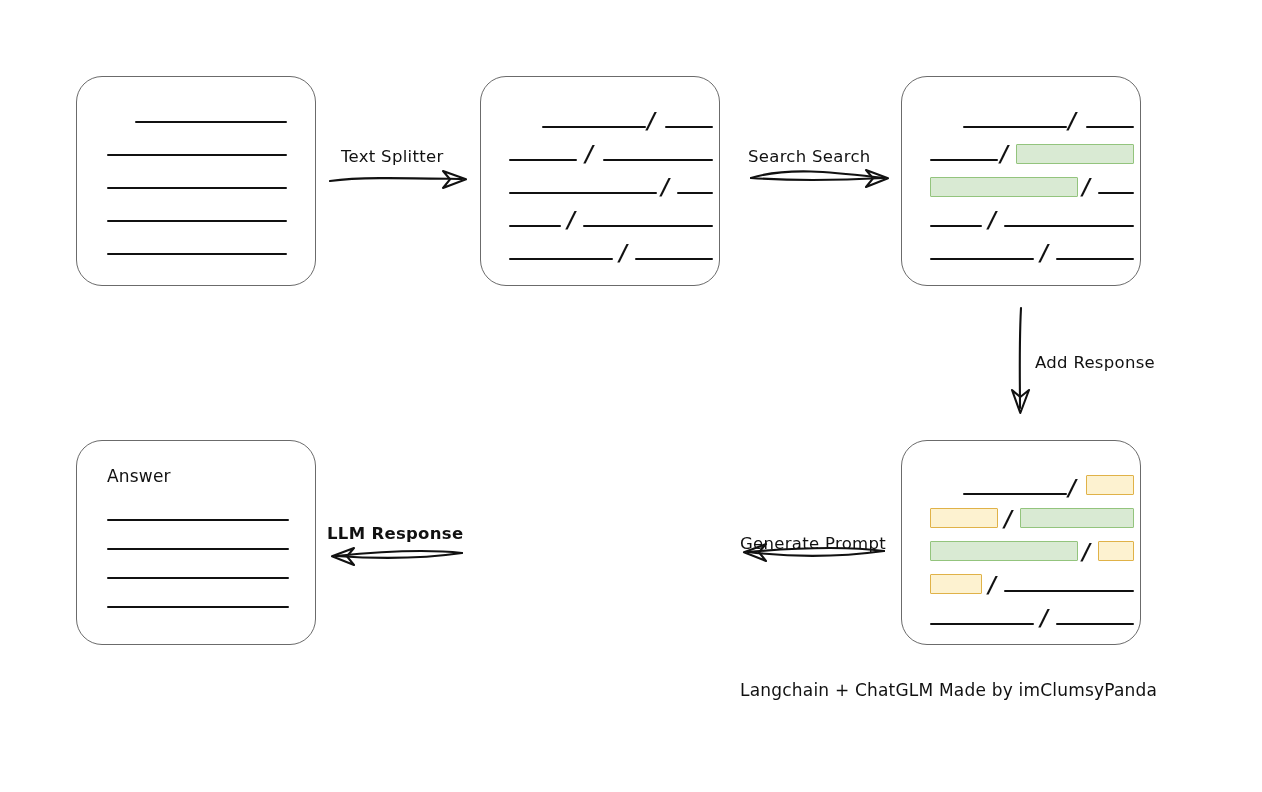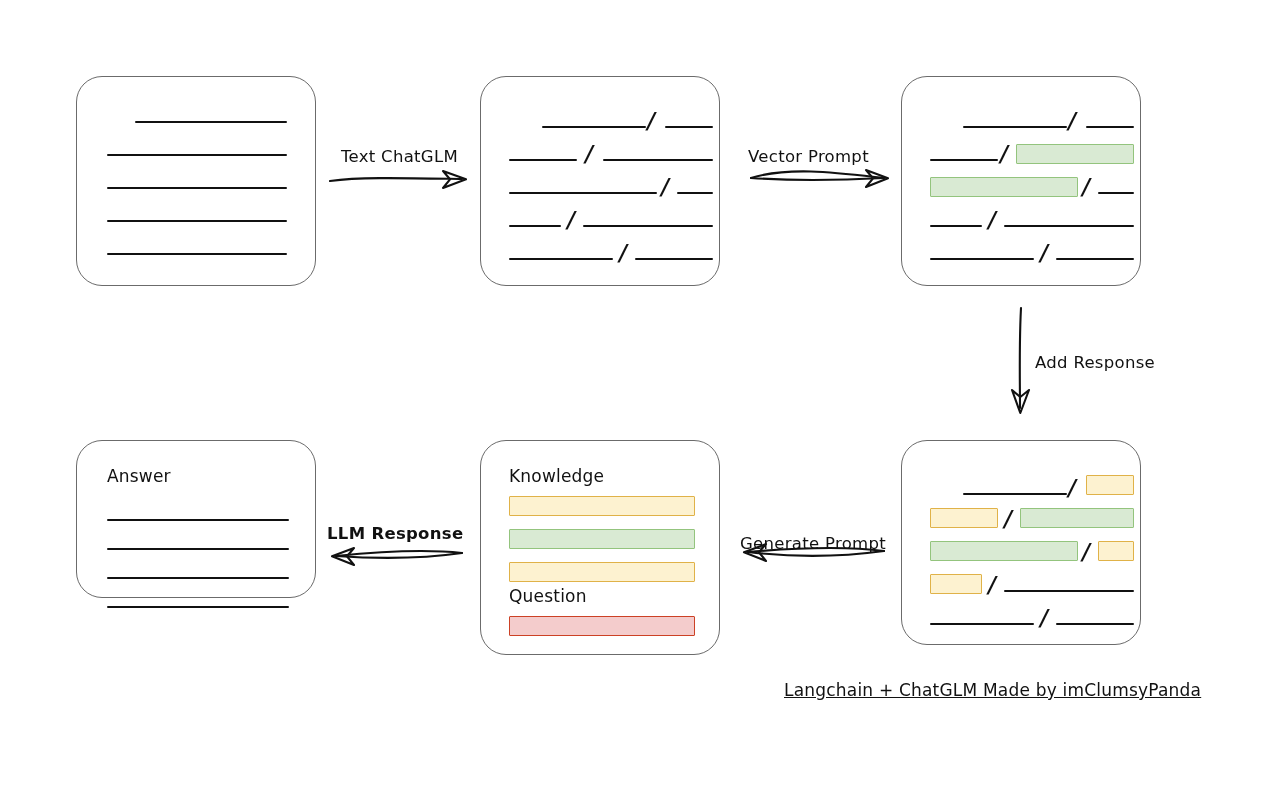--- a/index.html
+++ b/index.html
@@ -161,30 +161,22 @@
 
     <div class="chip chip-yellow" style="left:28px;  top:133px; width:52px; height:20px;"></div>
     <div class="slash" style="left:86px;  top:132px;">/</div>
     <div class="rule" style="left:102px; top:149px; width:130px;"></div>
 
     <div class="rule" style="left:28px;  top:182px; width:104px;"></div>
     <div class="slash" style="left:138px; top:165px;">/</div>
     <div class="rule" style="left:154px; top:182px; width:78px;"></div>
   </div>
 
-  <div class="box" style="left:480px; top:440px; width:240px; height:215px;">
-    <div class="box-label" style="left:28px; top:25px;">Knowledge</div>
-    <div class="chip chip-yellow" style="left:28px; top:55px; width:186px; height:20px;"></div>
-    <div class="chip chip-green" style="left:28px; top:88px; width:186px; height:20px;"></div>
-    <div class="chip chip-yellow" style="left:28px; top:121px; width:186px; height:20px;"></div>
-    <div class="box-label" style="left:28px; top:145px;">Question</div>
-    <div class="chip chip-red" style="left:28px; top:175px; width:186px; height:20px;"></div>
-  </div>
-
-  <div class="box" style="left:76px; top:440px; width:240px; height:158px;">
+
+  <div class="box" style="left:76px; top:440px; width:240px; height:205px;">
     <div class="box-label" style="left:30px; top:25px;">Answer</div>
     <div class="rule" style="left:30px; top:78px;  width:182px;"></div>
     <div class="rule" style="left:30px; top:107px; width:182px;"></div>
     <div class="rule" style="left:30px; top:136px; width:182px;"></div>
     <div class="rule" style="left:30px; top:165px; width:182px;"></div>
   </div>
 
   <svg class="arrows" viewBox="0 0 1262 792" xmlns="http://www.w3.org/2000/svg">
 
     <g>
@@ -209,21 +201,21 @@
       <path d="M766 544 L 744 552.3 L 766 561 L 759 552.3 Z" fill="none" stroke="#111111" stroke-width="2.1" stroke-linejoin="round" stroke-linecap="round"></path>
     </g>
 
     <g>
       <path d="M462 553 C 425 549, 385 551, 336 556" fill="none" stroke="#111111" stroke-width="2.1" stroke-linecap="round"></path>
       <path d="M462 553 C 420 559, 380 559, 336 556" fill="none" stroke="#111111" stroke-width="2.1" stroke-linecap="round"></path>
       <path d="M354 548 L 332 556.3 L 354 565 L 347 556.3 Z" fill="none" stroke="#111111" stroke-width="2.1" stroke-linejoin="round" stroke-linecap="round"></path>
     </g>
   </svg>
 
-  <div class="edge-label" style="left:341px; top:147px;">Text ChatGLM</div>
-  <div class="edge-label" style="left:748px; top:147px;">Vector Prompt</div>
+  <div class="edge-label" style="left:341px; top:147px;">Text Splitter</div>
+  <div class="edge-label" style="left:748px; top:147px;">Search Search</div>
   <div class="edge-label" style="left:1035px; top:353px;">Add Response</div>
   <div class="edge-label" style="left:740px; top:518px;margin-top:16px;">Generate Prompt</div>
   <div class="edge-label" style="left:327px; top:524px;font-weight:bold;">LLM Response</div>
 
-  <div class="footer-note" style="left:784px; top:680px;text-decoration:underline;">Langchain + ChatGLM Made by imClumsyPanda</div>
+  <div class="footer-note" style="left:740px; top:680px;">Langchain + ChatGLM Made by imClumsyPanda</div>
 
 </div>
 
 </body></html>

